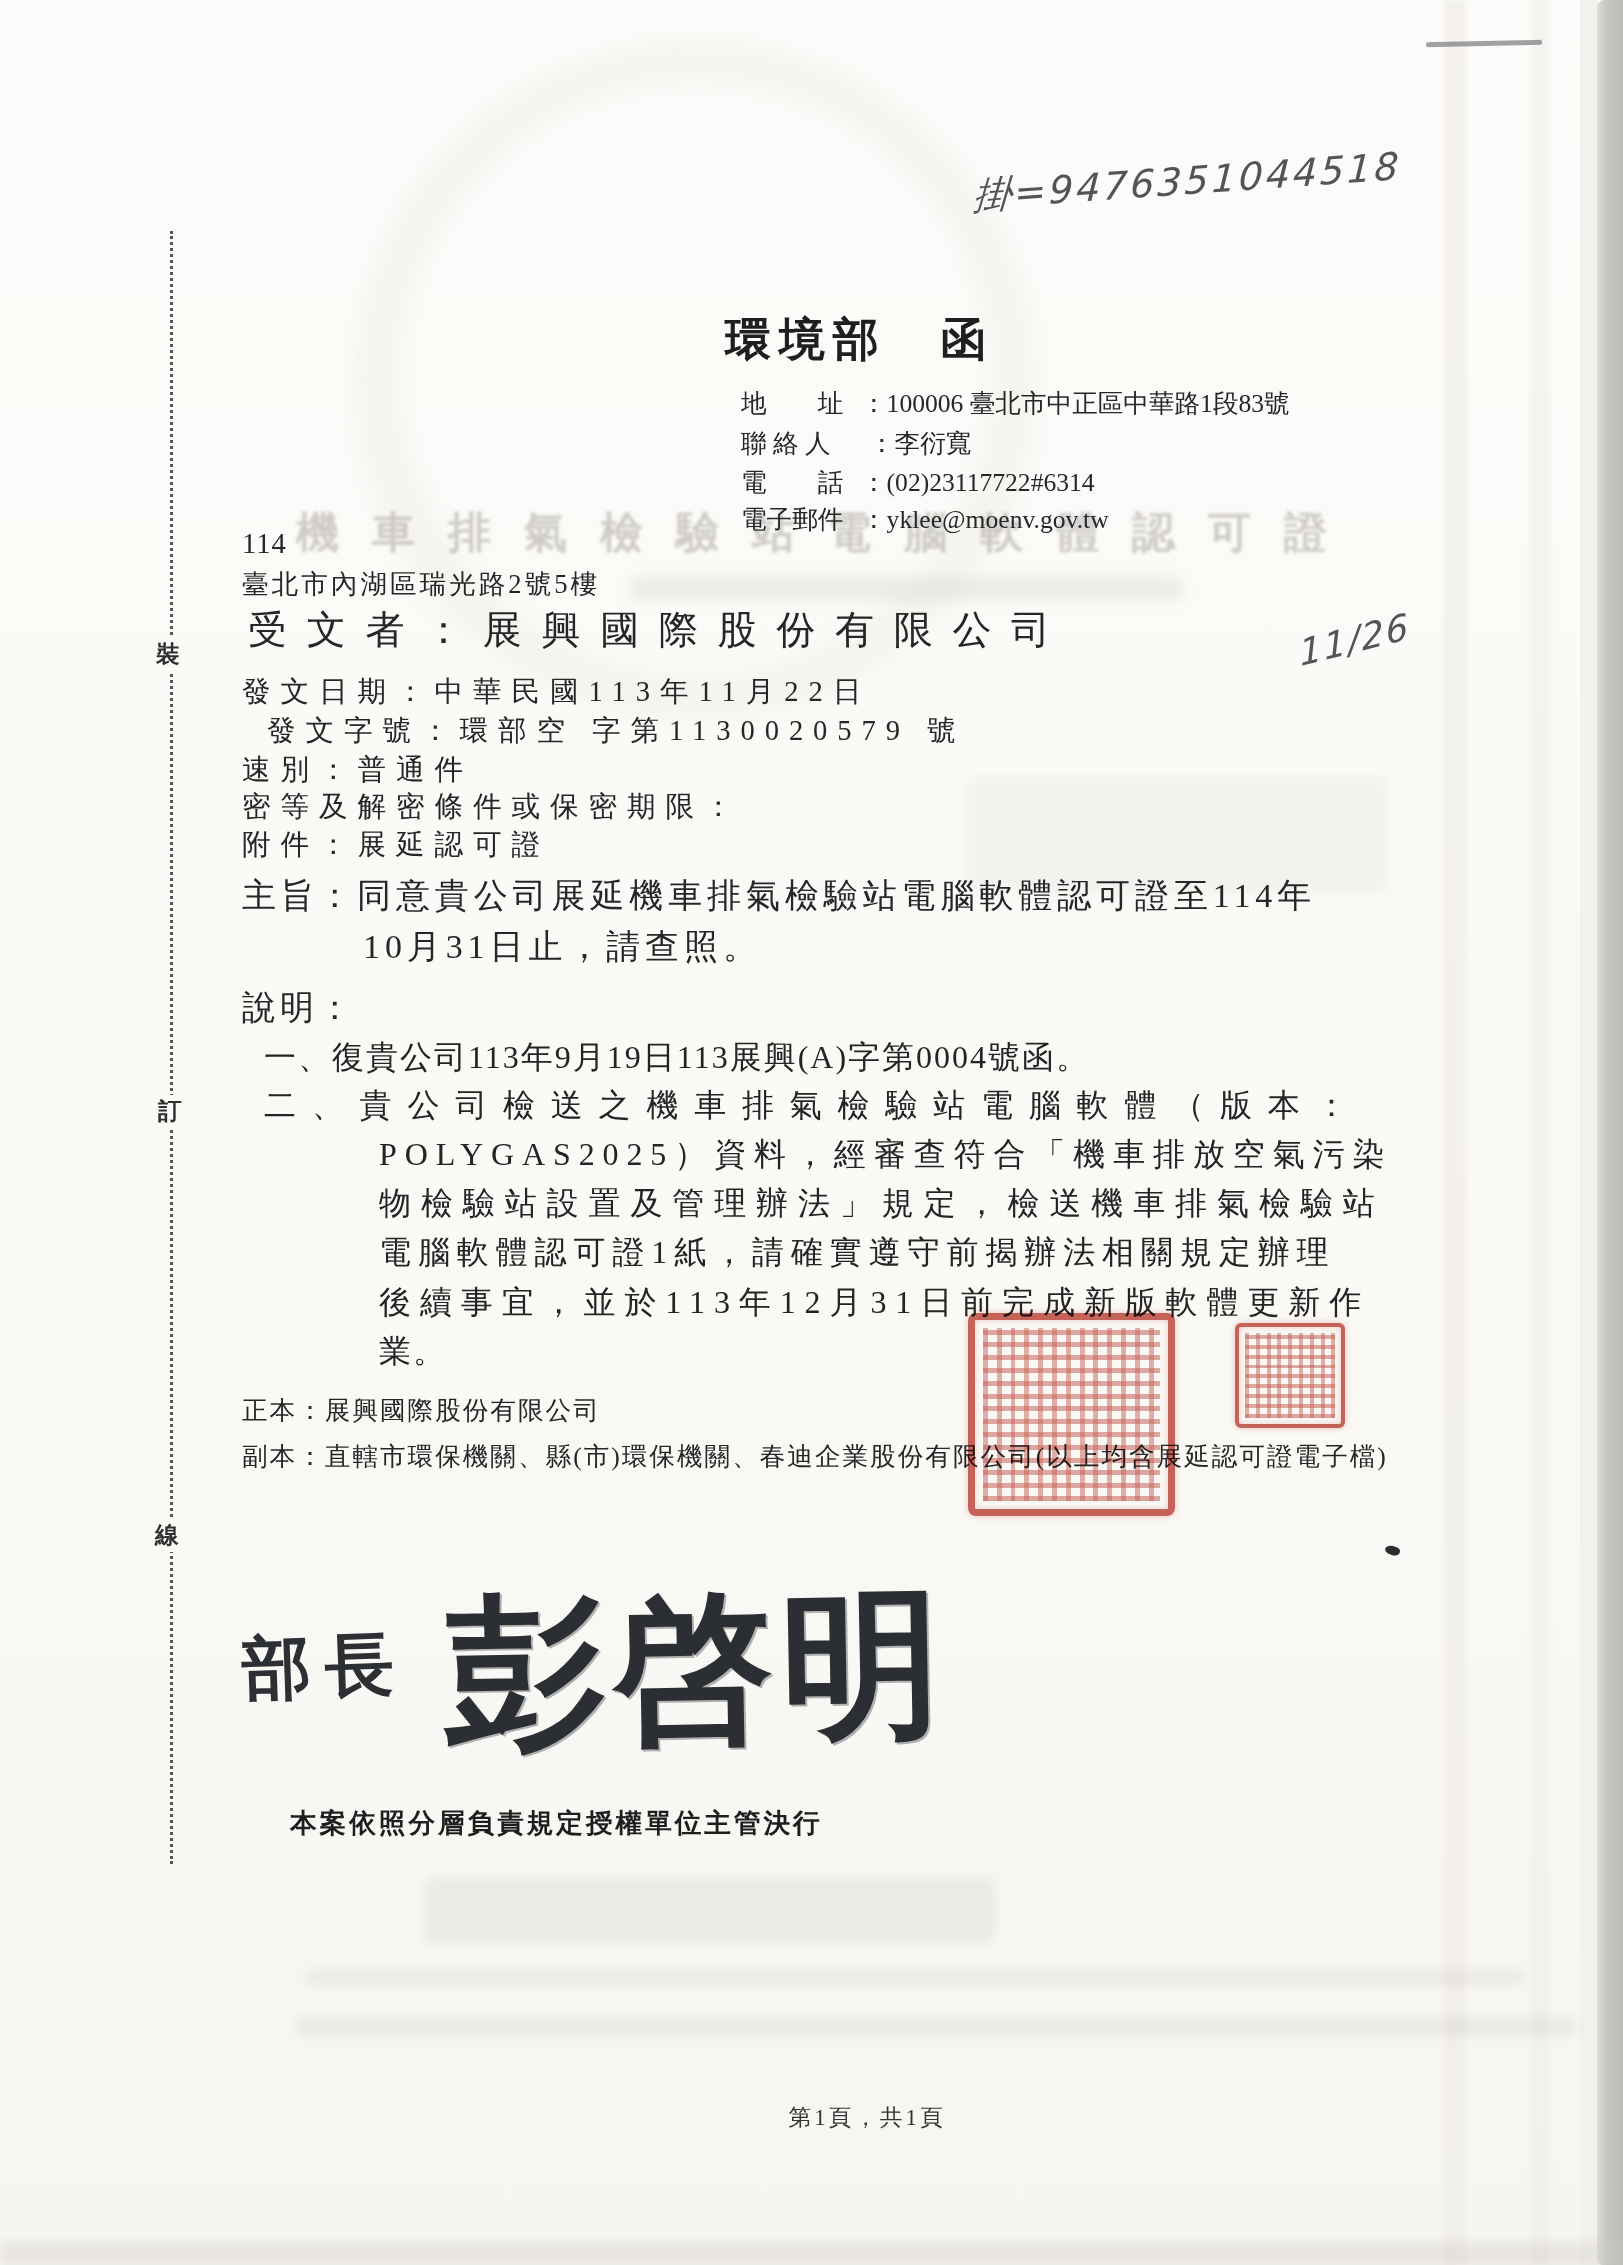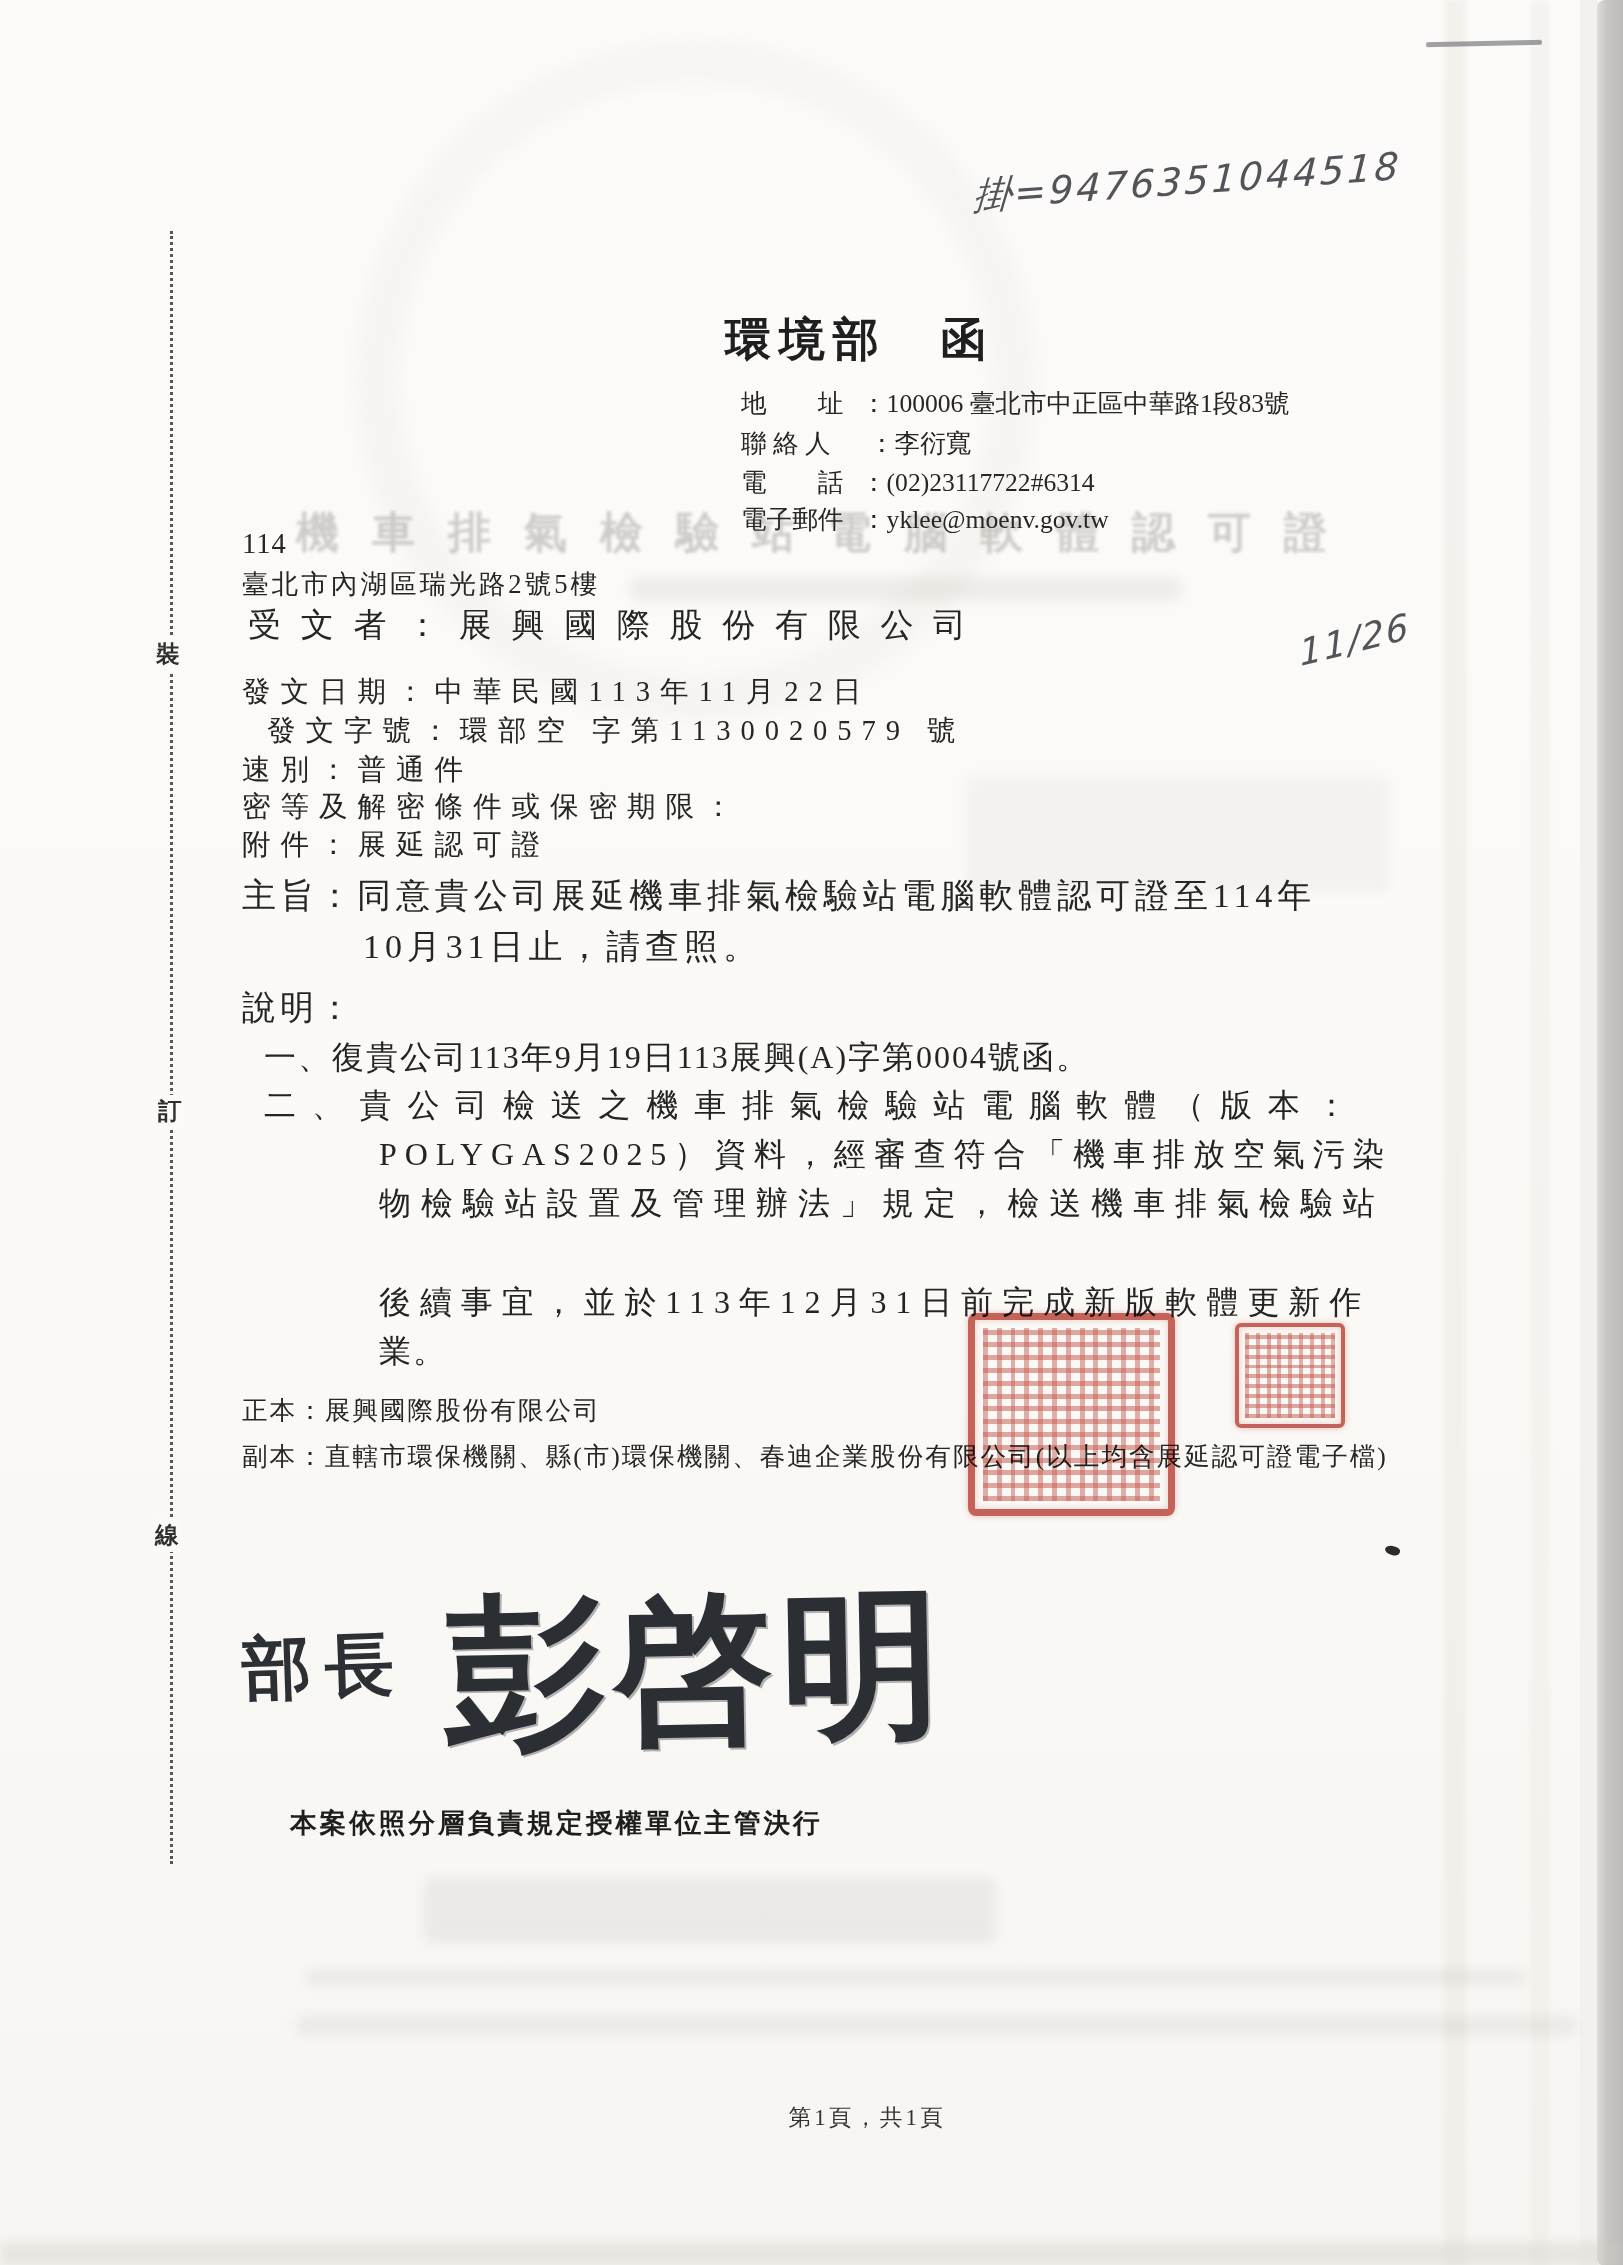--- a/index.html
+++ b/index.html
@@ -35,21 +35,21 @@
     transform:rotate(-4deg) skewX(-7deg);}
   .hand-date{left:1298px;top:619px;font-size:36px;letter-spacing:2px;
     transform:rotate(-14deg) skewX(-10deg);}
   
   .doc-title{left:725px;top:309px;font-size:46px;font-weight:600;letter-spacing:7.9px;color:#1f1f1f;}
   .info-row{position:absolute;left:741px;font-size:25.6px;display:flex;}
   .info-label{display:inline-block;min-width:120px;white-space:pre;}
   .meta{font-size:28.6px;letter-spacing:9.9px;}
   .zip{left:242px;top:528px;font-size:28.6px;letter-spacing:1px;}
   .addr{left:242px;top:566px;font-size:26.6px;letter-spacing:3px;}
-  .recipient{left:248px;top:603px;font-size:33px;letter-spacing:19.7px;}
+  .recipient{left:248px;top:603px;font-size:39px;letter-spacing:19.7px;}
   .subj{font-size:34px;letter-spacing:3.9px;}
   .body-ln{font-size:32px;color:#242424;}
   .copies{font-size:25.6px;letter-spacing:2px;}
   .cc-wrap{position:absolute;left:242px;top:1434px;font-size:25.6px;letter-spacing:2px;
     display:flex;align-items:flex-start;}
   .cc-text{display:inline-block;width:1111px;white-space:normal;line-height:45px;}
   
   .seal{position:absolute;border-style:solid;border-color:rgba(186,58,46,0.78);
     mix-blend-mode:multiply;box-shadow:0 0 6.9px rgba(186,58,46,0.30), inset 0 0 5.9px rgba(186,58,46,0.25);
     filter:blur(0.4px);}
@@ -130,20 +130,21 @@
 
   <div class="t subj" style="left:242px;top:873px;">主旨：</div>
   <div class="t subj" style="left:357px;top:873px;letter-spacing:4.9px;">同意貴公司展延機車排氣檢驗站電腦軟體認可證至114年</div>
   <div class="t subj" style="left:363px;top:924px;letter-spacing:4.9px;text-align:right;">10月31日止，請查照。</div>
 
   <div class="t subj" style="left:242px;top:985px;">說明：</div>
   <div class="t body-ln" style="left:264px;top:1036px;letter-spacing:2px;">一、復貴公司113年9月19日113展興(A)字第0004號函。</div>
   <div class="t body-ln" style="left:264px;top:1084px;letter-spacing:15.8px;">二、貴公司檢送之機車排氣檢驗站電腦軟體（版本：</div>
   <div class="t body-ln" style="left:379px;top:1133px;letter-spacing:7.9px;">POLYGAS2025）資料，經審查符合「機車排放空氣污染</div>
   <div class="t body-ln" style="left:379px;top:1182px;letter-spacing:9.9px;">物檢驗站設置及管理辦法」規定，檢送機車排氣檢驗站</div>
+  <div class="t body-ln" style="left:379px;top:1231px;letter-spacing:6.9px;">電腦軟體認可證1紙，請確實遵守前揭辦法相關規定辦理</div>
   <div class="t body-ln" style="left:379px;top:1281px;letter-spacing:8.9px;">後續事宜，並於113年12月31日前完成新版軟體更新作</div>
   <div class="t body-ln" style="left:379px;top:1330px;letter-spacing:2px;">業。</div>
 
   <div class="t copies" style="left:242px;top:1393px;"><span>正本：</span><span>展興國際股份有限公司</span></div>
   <div class="cc-wrap">
     <span style="line-height:45px;">副本：</span>
     <span class="cc-text">直轄市環保機關、縣(市)環保機關、春迪企業股份有限公司(以上均含展延認可證電子檔)</span>
   </div>
 
   <div class="seal seal-lg">

